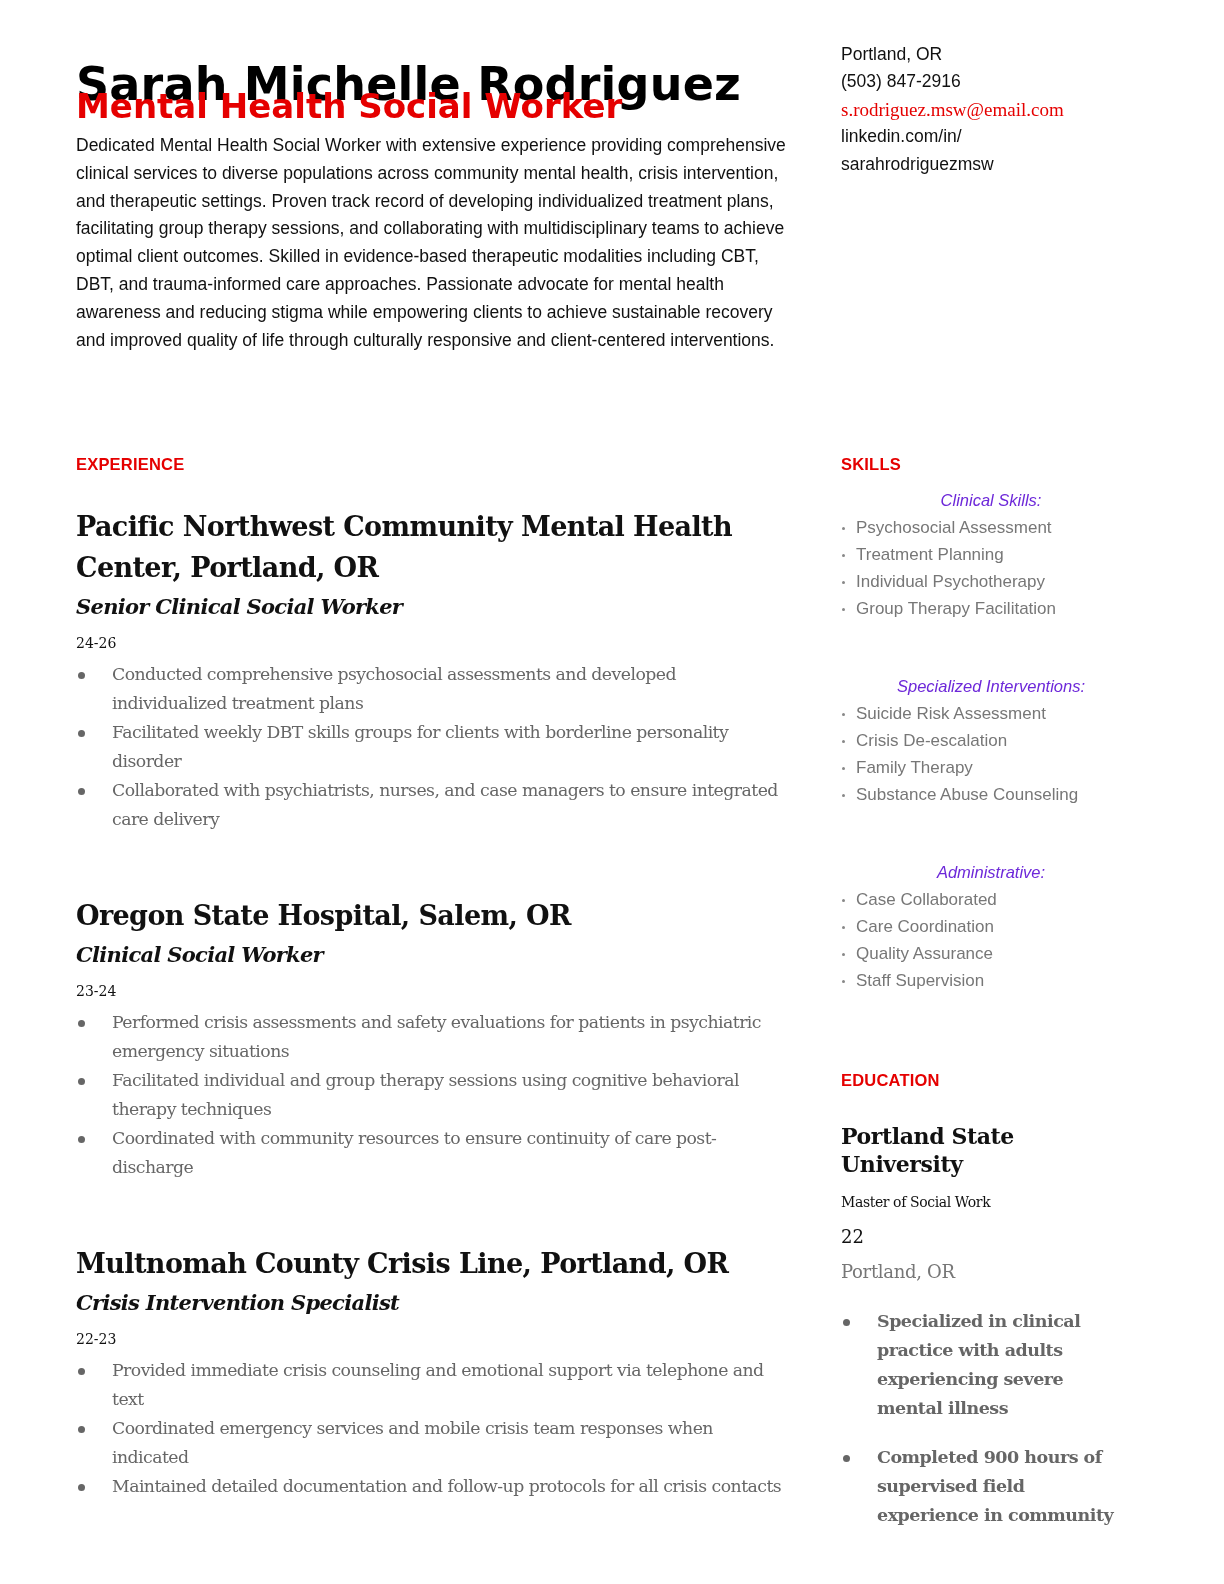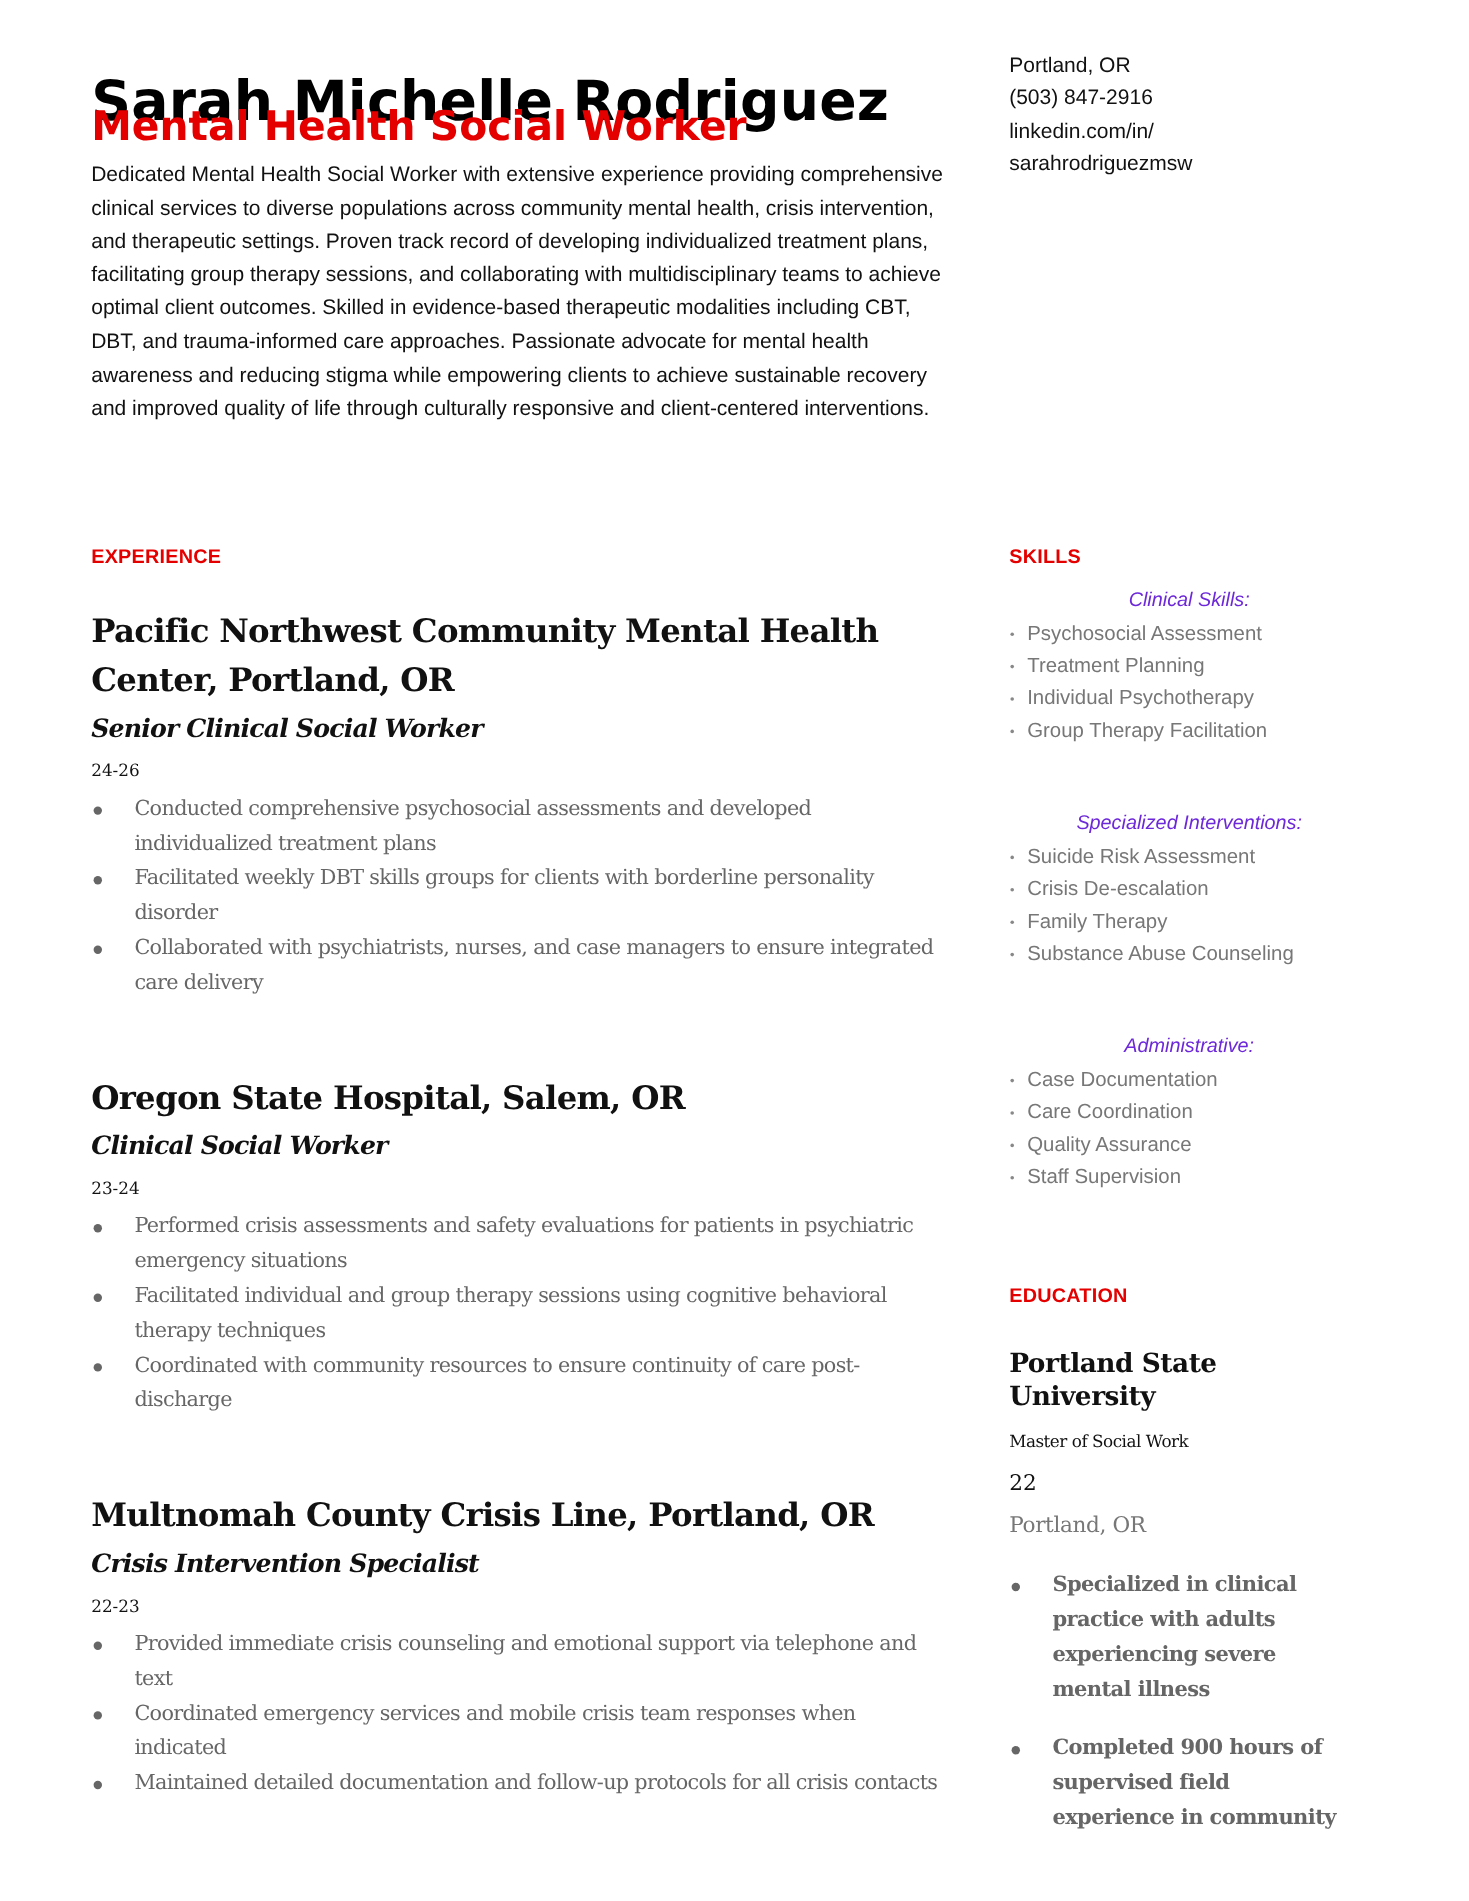--- a/index.html
+++ b/index.html
@@ -93,20 +93,21 @@
 </head>
 <body>
 
 <div class="name">Sarah Michelle Rodriguez</div>
 <div class="job-title">Mental Health Social Worker</div>
 <p class="summary">Dedicated Mental Health Social Worker with extensive experience providing comprehensive clinical services to diverse populations across community mental health, crisis intervention, and therapeutic settings. Proven track record of developing individualized treatment plans, facilitating group therapy sessions, and collaborating with multidisciplinary teams to achieve optimal client outcomes. Skilled in evidence-based therapeutic modalities including CBT, DBT, and trauma-informed care approaches. Passionate advocate for mental health awareness and reducing stigma while empowering clients to achieve sustainable recovery and improved quality of life through culturally responsive and client-centered interventions.</p>
 
 <div class="contact">
   <div>Portland, OR</div>
   <div>(503) 847-2916</div>
+  <div class="email">s.rodriguez.msw@email.com</div>
   <div>
     <div>linkedin.com/in/</div>
     <div>sarahrodriguezmsw</div>
   </div>
 </div>
 
 <div class="section-head" style="left:76px; top:455px;">EXPERIENCE</div>
 
 <div class="job" style="top:506px;">
   <div class="company">Pacific Northwest Community Mental Health Center, Portland, OR</div>
@@ -152,21 +153,21 @@
   </div>
   <div class="skill-group">
     <div class="skill-cat">Specialized Interventions:</div>
     <div class="skill-item"><span class="sdot"></span><span>Suicide Risk Assessment</span></div>
     <div class="skill-item"><span class="sdot"></span><span>Crisis De-escalation</span></div>
     <div class="skill-item"><span class="sdot"></span><span>Family Therapy</span></div>
     <div class="skill-item"><span class="sdot"></span><span>Substance Abuse Counseling</span></div>
   </div>
   <div class="skill-group">
     <div class="skill-cat">Administrative:</div>
-    <div class="skill-item"><span class="sdot"></span><span>Case Documentation</span></div>
+    <div class="skill-item"><span class="sdot"></span><span>Case Collaborated</span></div>
     <div class="skill-item"><span class="sdot"></span><span>Care Coordination</span></div>
     <div class="skill-item"><span class="sdot"></span><span>Quality Assurance</span></div>
     <div class="skill-item"><span class="sdot"></span><span>Staff Supervision</span></div>
   </div>
 </div>
 
 <div class="section-head" style="left:841px; top:1071px;">EDUCATION</div>
 <div class="edu">
   <div class="school">Portland State University</div>
   <div class="degree">Master of Social Work</div>

